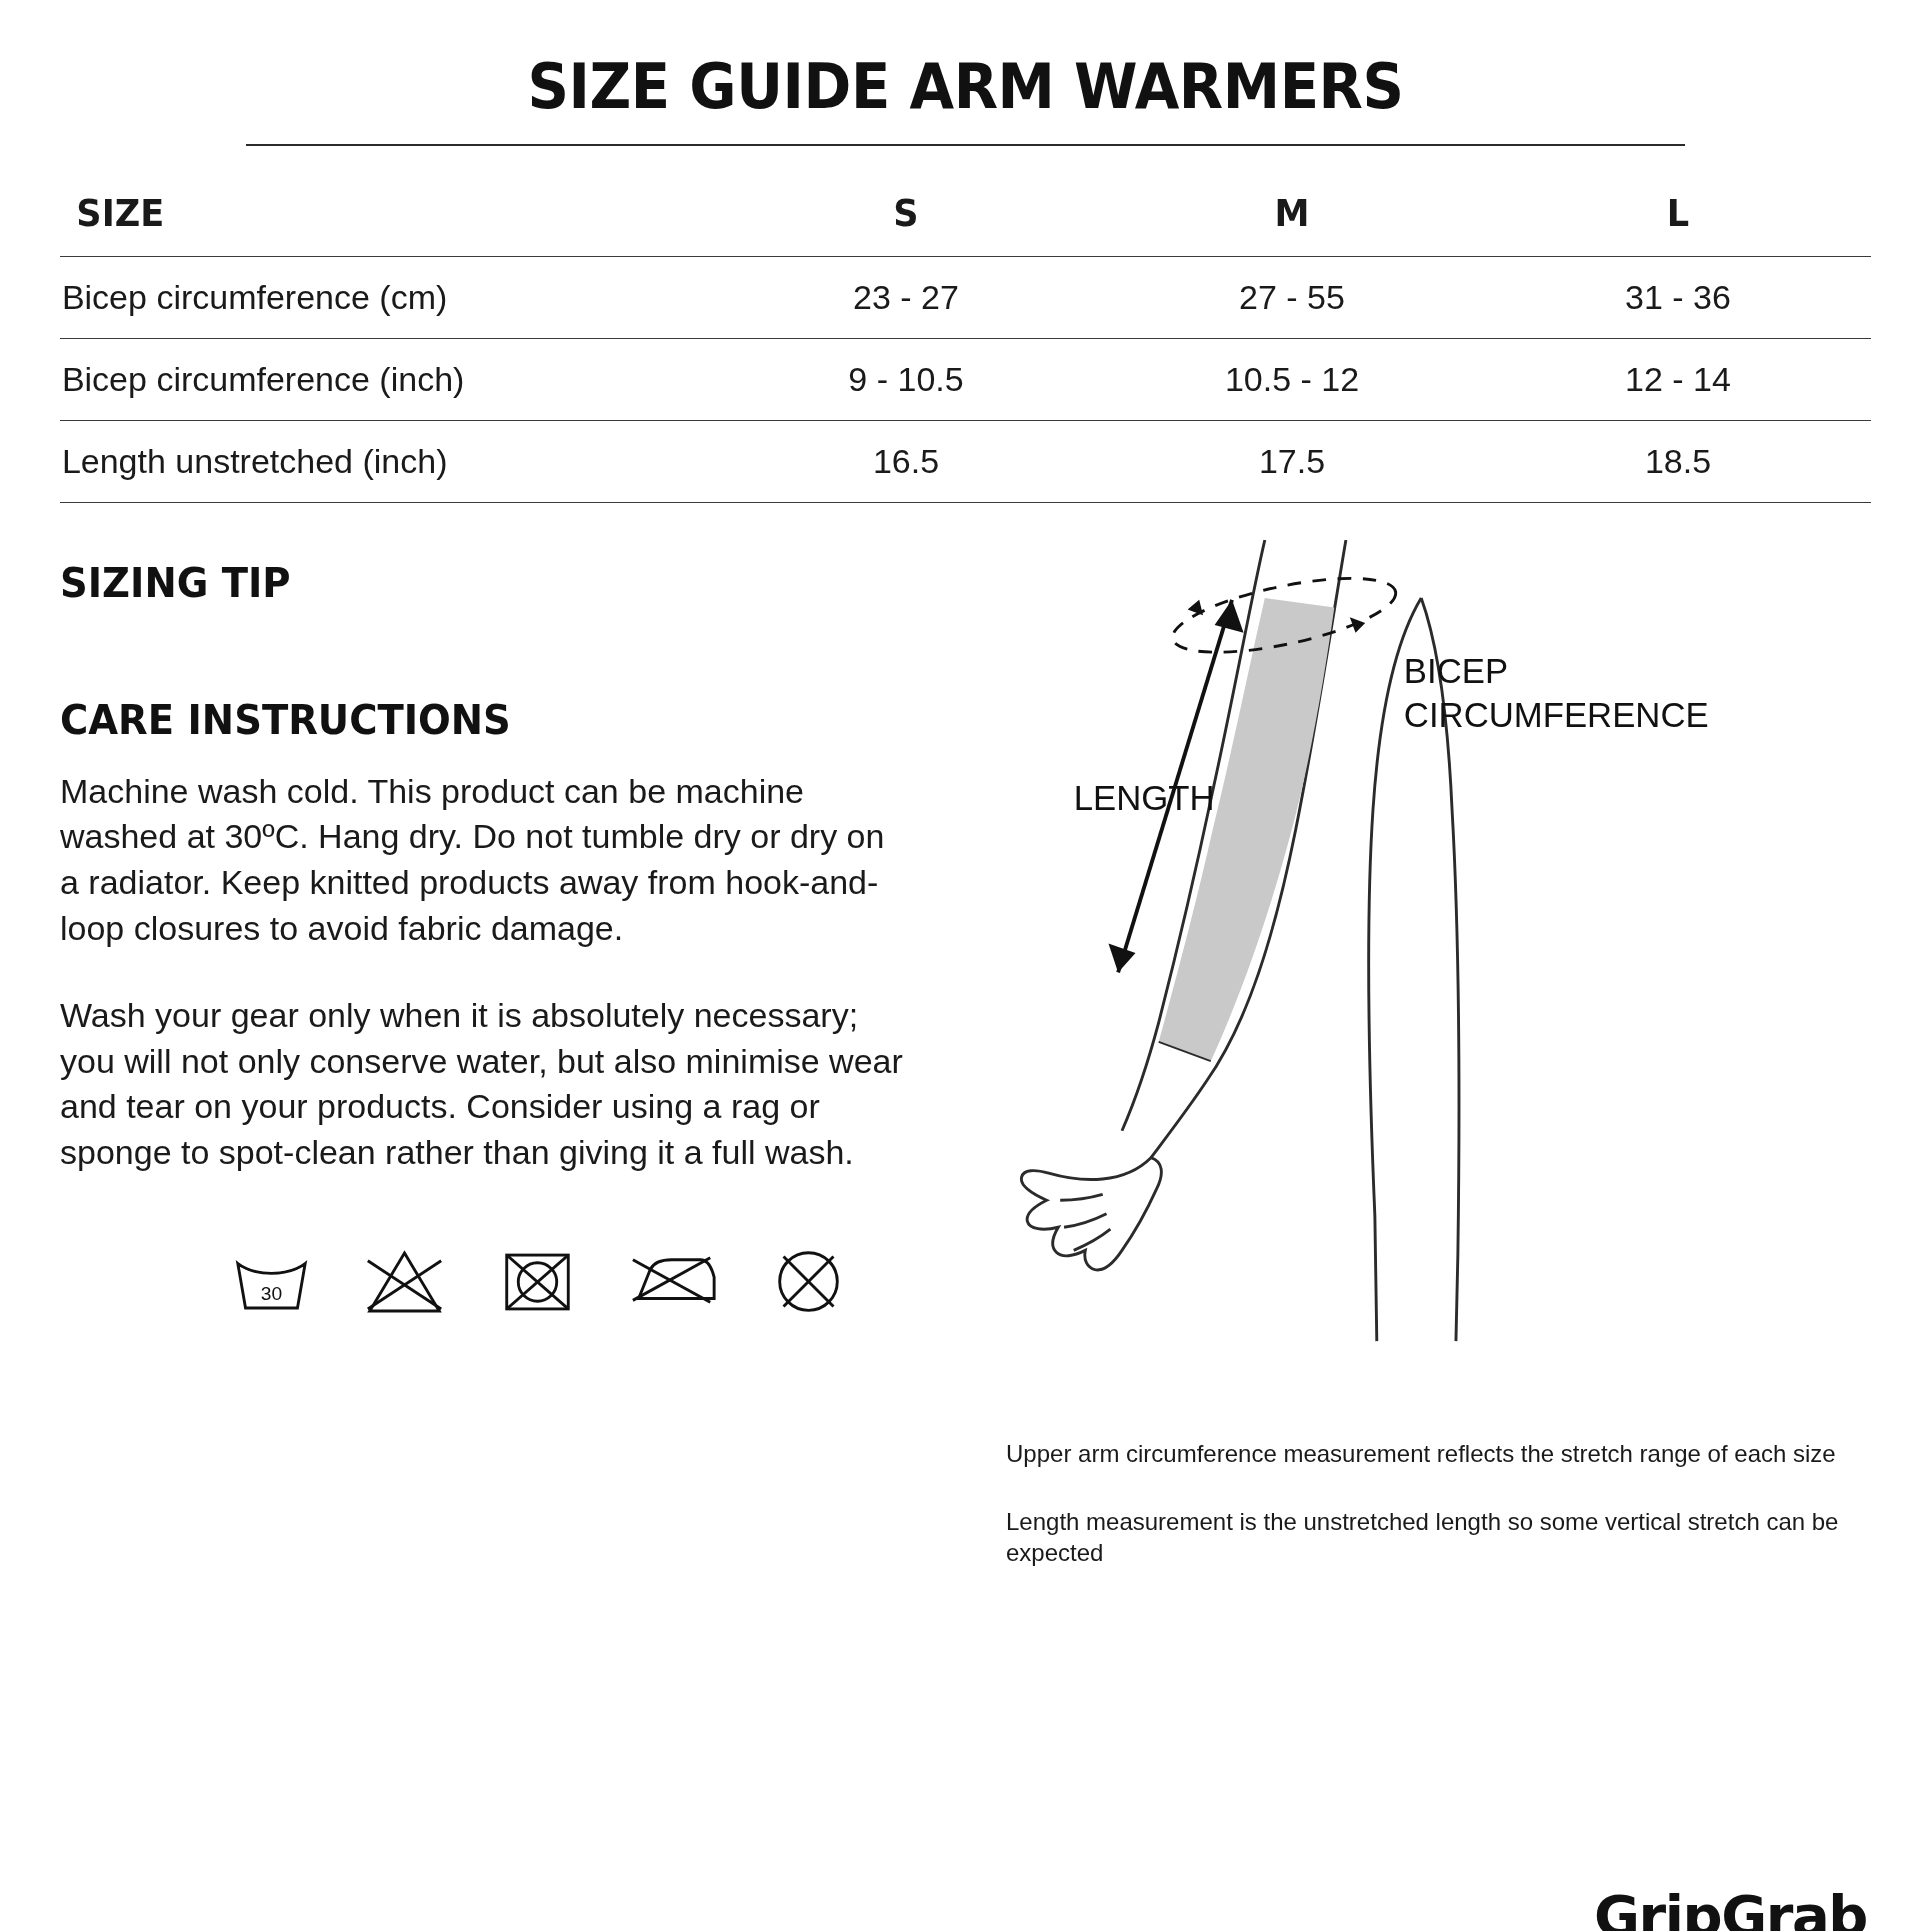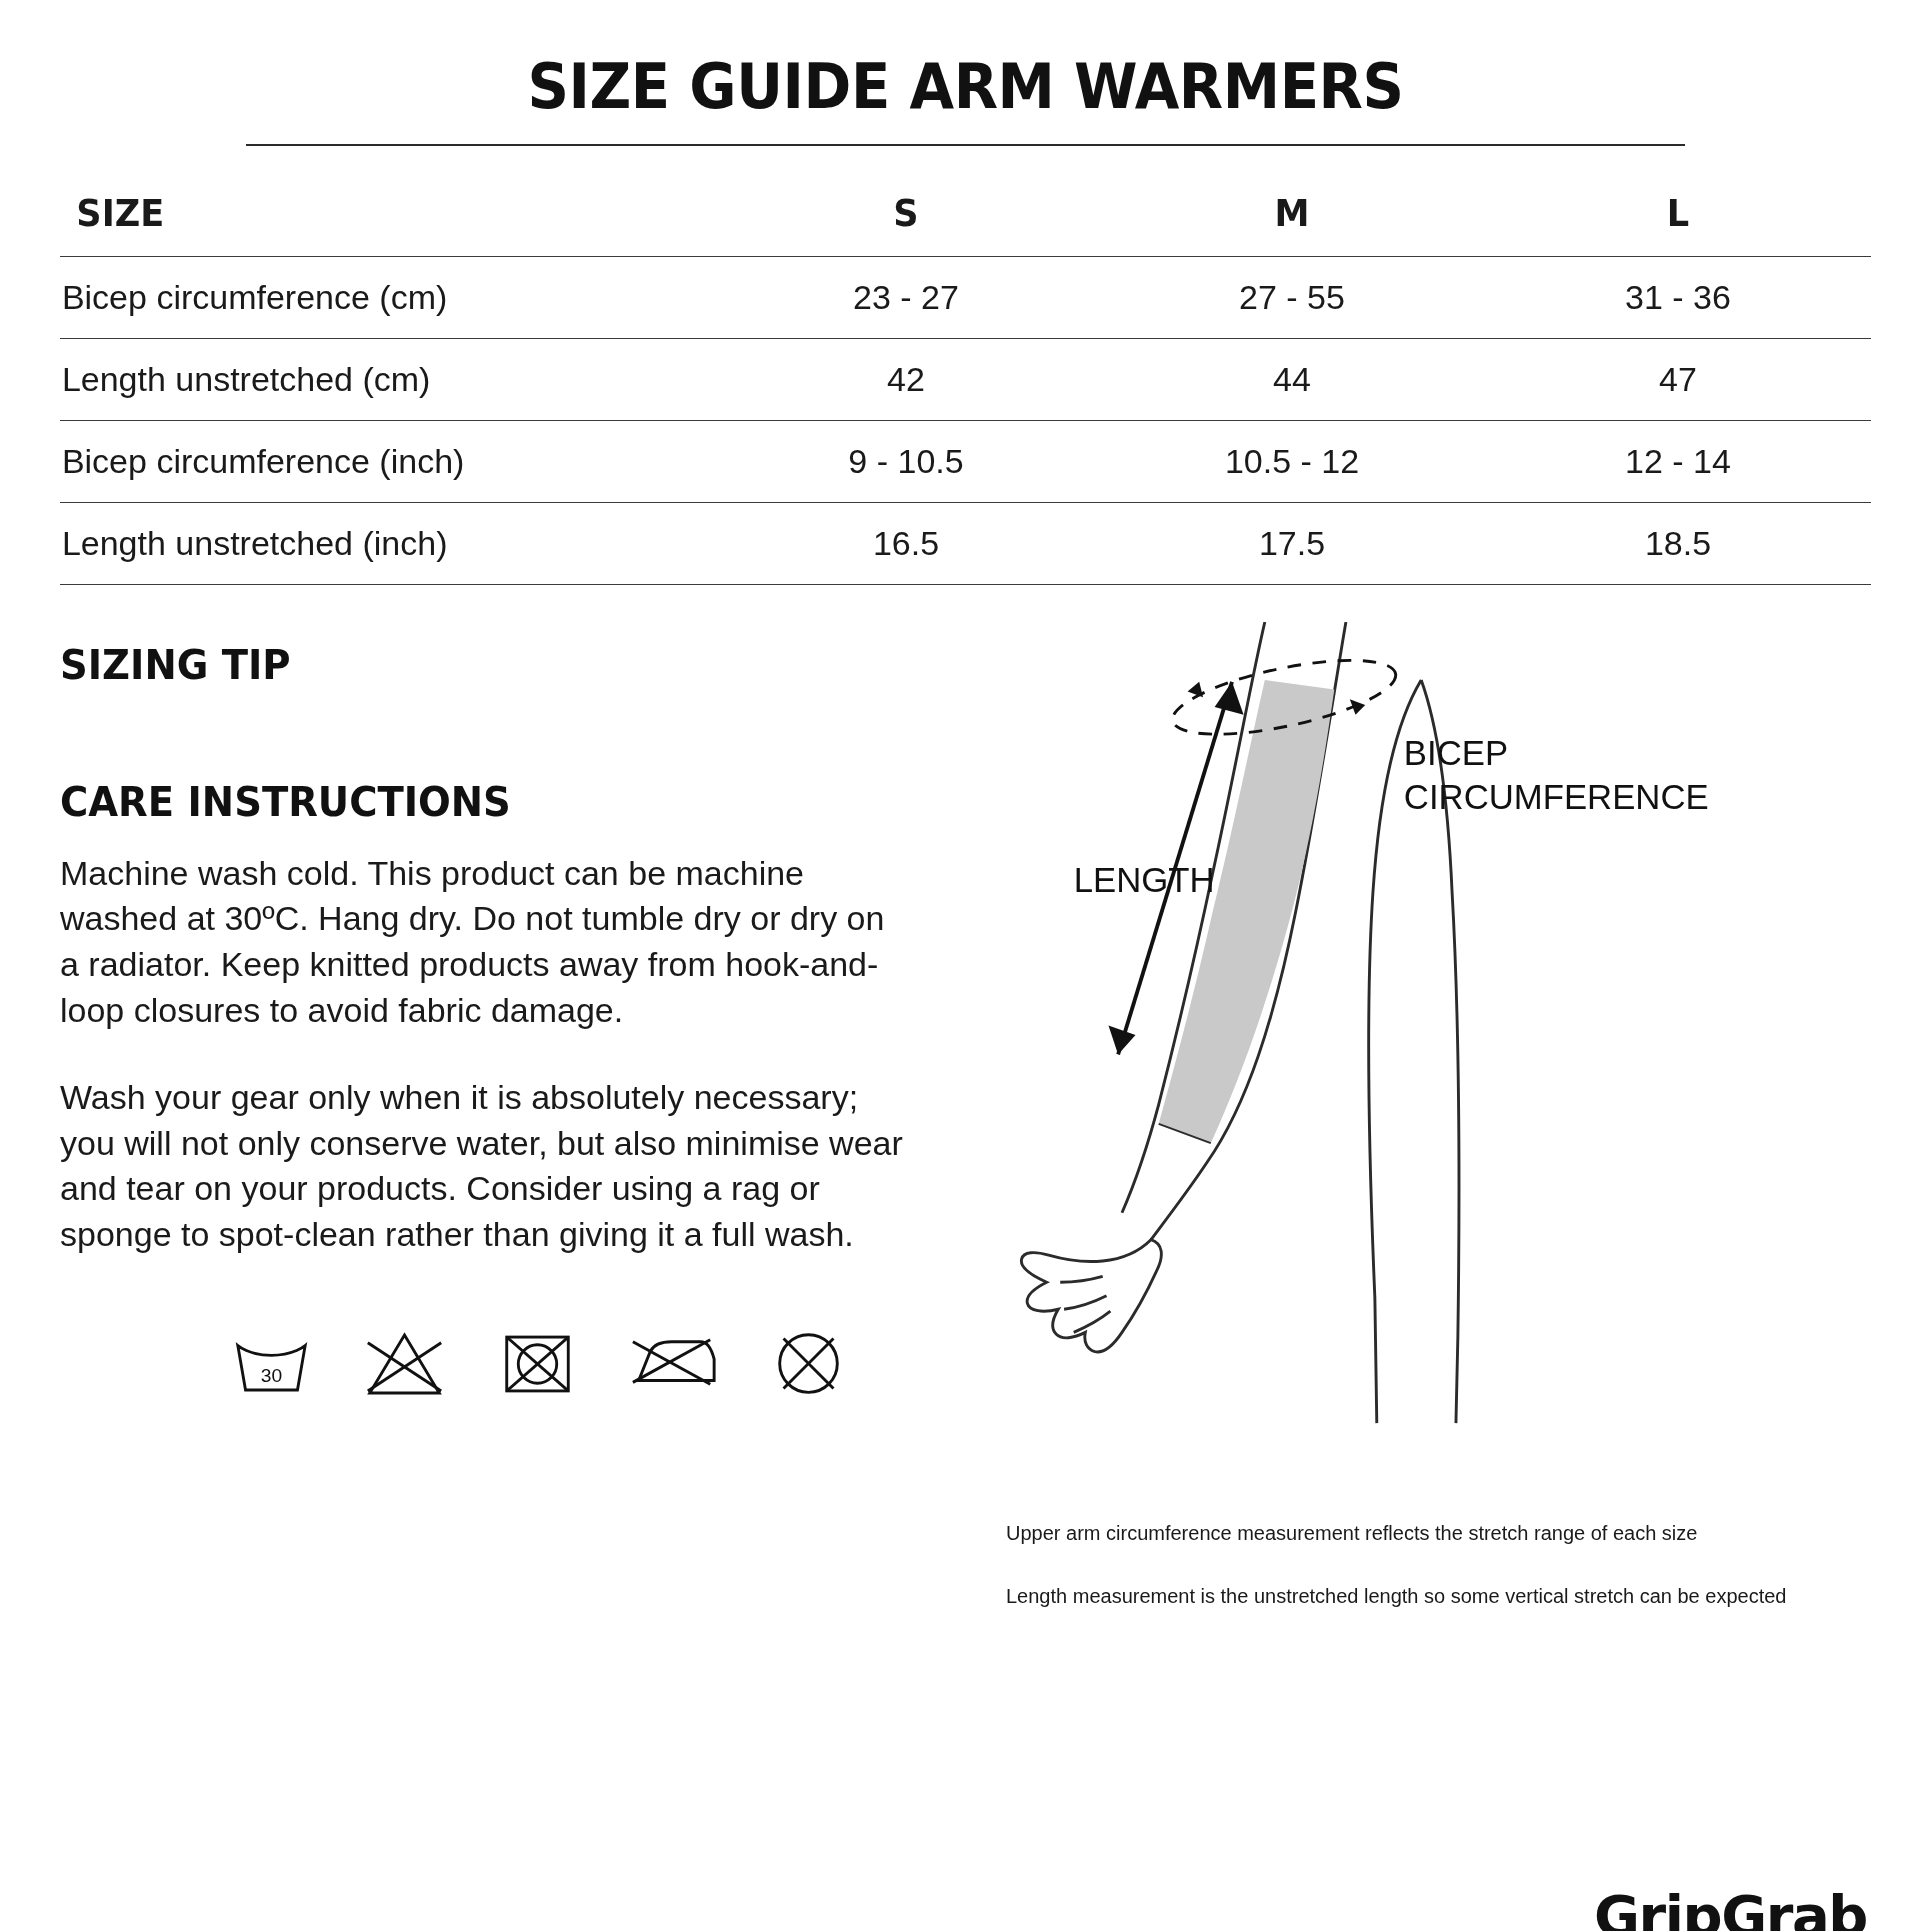--- a/index.html
+++ b/index.html
@@ -137,21 +137,21 @@
   }
   .illus-wrap svg {
     position: absolute;
     top: -19.3px;
     left: 0;
   }
   .notes {
     margin-top: 9.7px;
   }
   .notes p {
-    font-size: 20px;
+    font-size: 24px;
     line-height: 1.3;
     margin: 0 0 37px 0;
     max-width: 869px;
   }
 
   
   .logo {
     position: absolute;
     right: 64px;
     bottom: 33px;
@@ -180,26 +180,20 @@
       </tr>
     </thead>
     <tbody>
       <tr>
         <td class="lbl">Bicep circumference (cm)</td>
         <td class="val">23 - 27</td>
         <td class="val">27 - 55</td>
         <td class="val">31 - 36</td>
       </tr>
       <tr>
-        <td class="lbl">Length unstretched (cm)</td>
-        <td class="val">42</td>
-        <td class="val">44</td>
-        <td class="val">47</td>
-      </tr>
-      <tr>
         <td class="lbl">Bicep circumference (inch)</td>
         <td class="val">9 - 10.5</td>
         <td class="val">10.5 - 12</td>
         <td class="val">12 - 14</td>
       </tr>
       <tr>
         <td class="lbl">Length unstretched (inch)</td>
         <td class="val">16.5</td>
         <td class="val">17.5</td>
         <td class="val">18.5</td>

